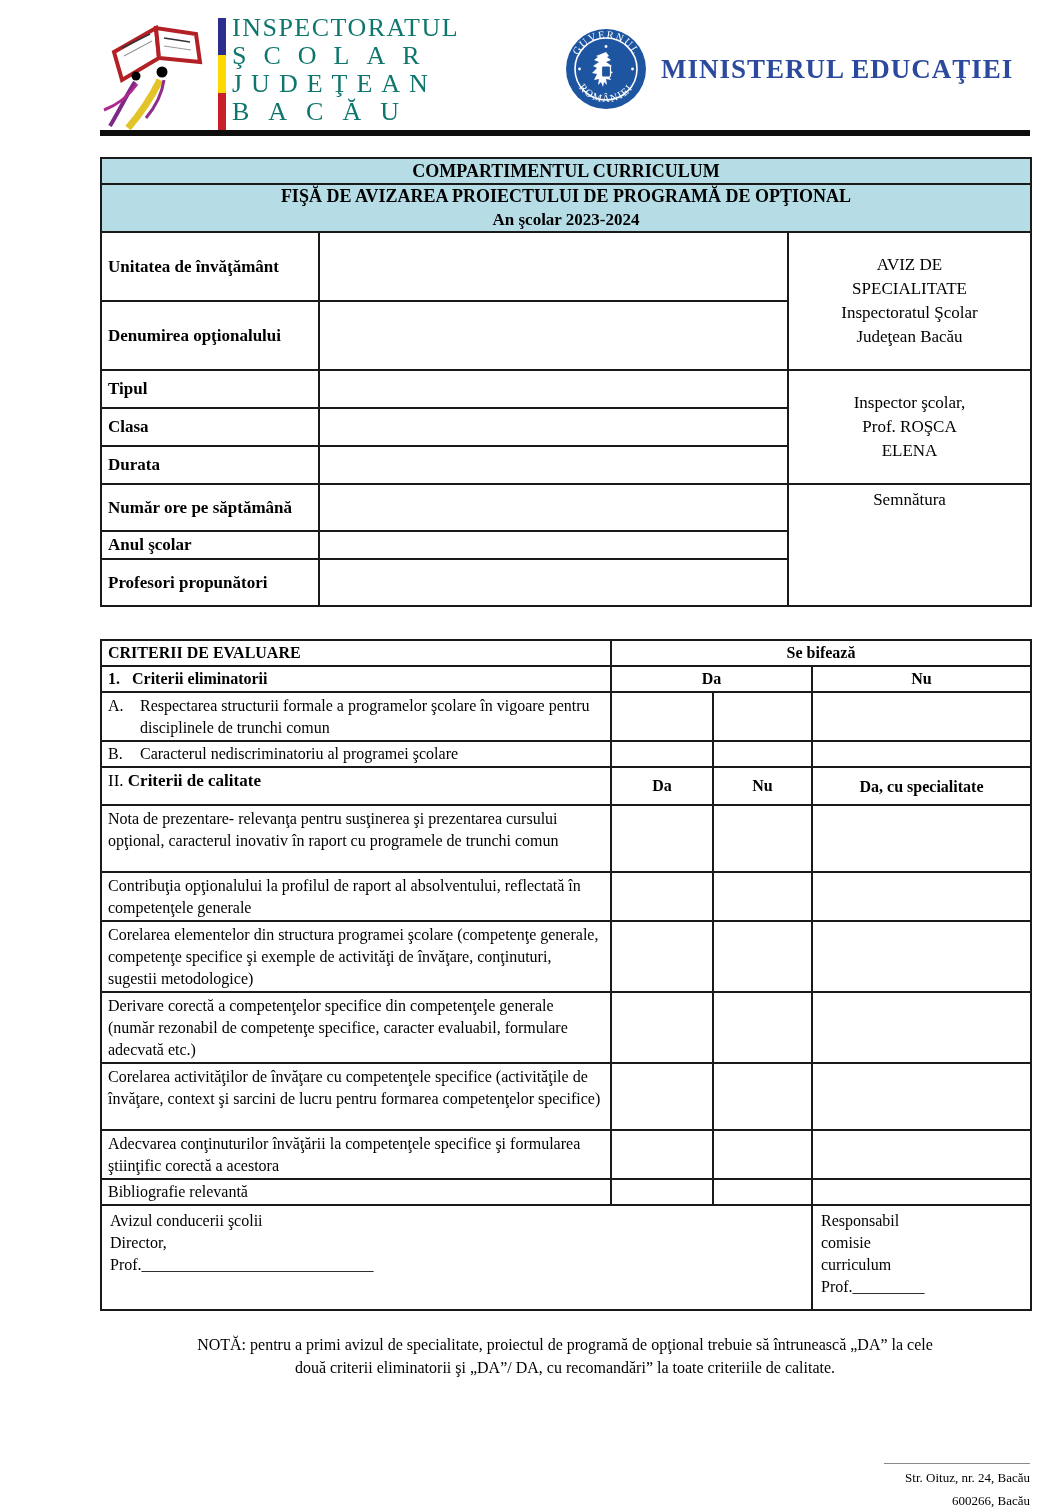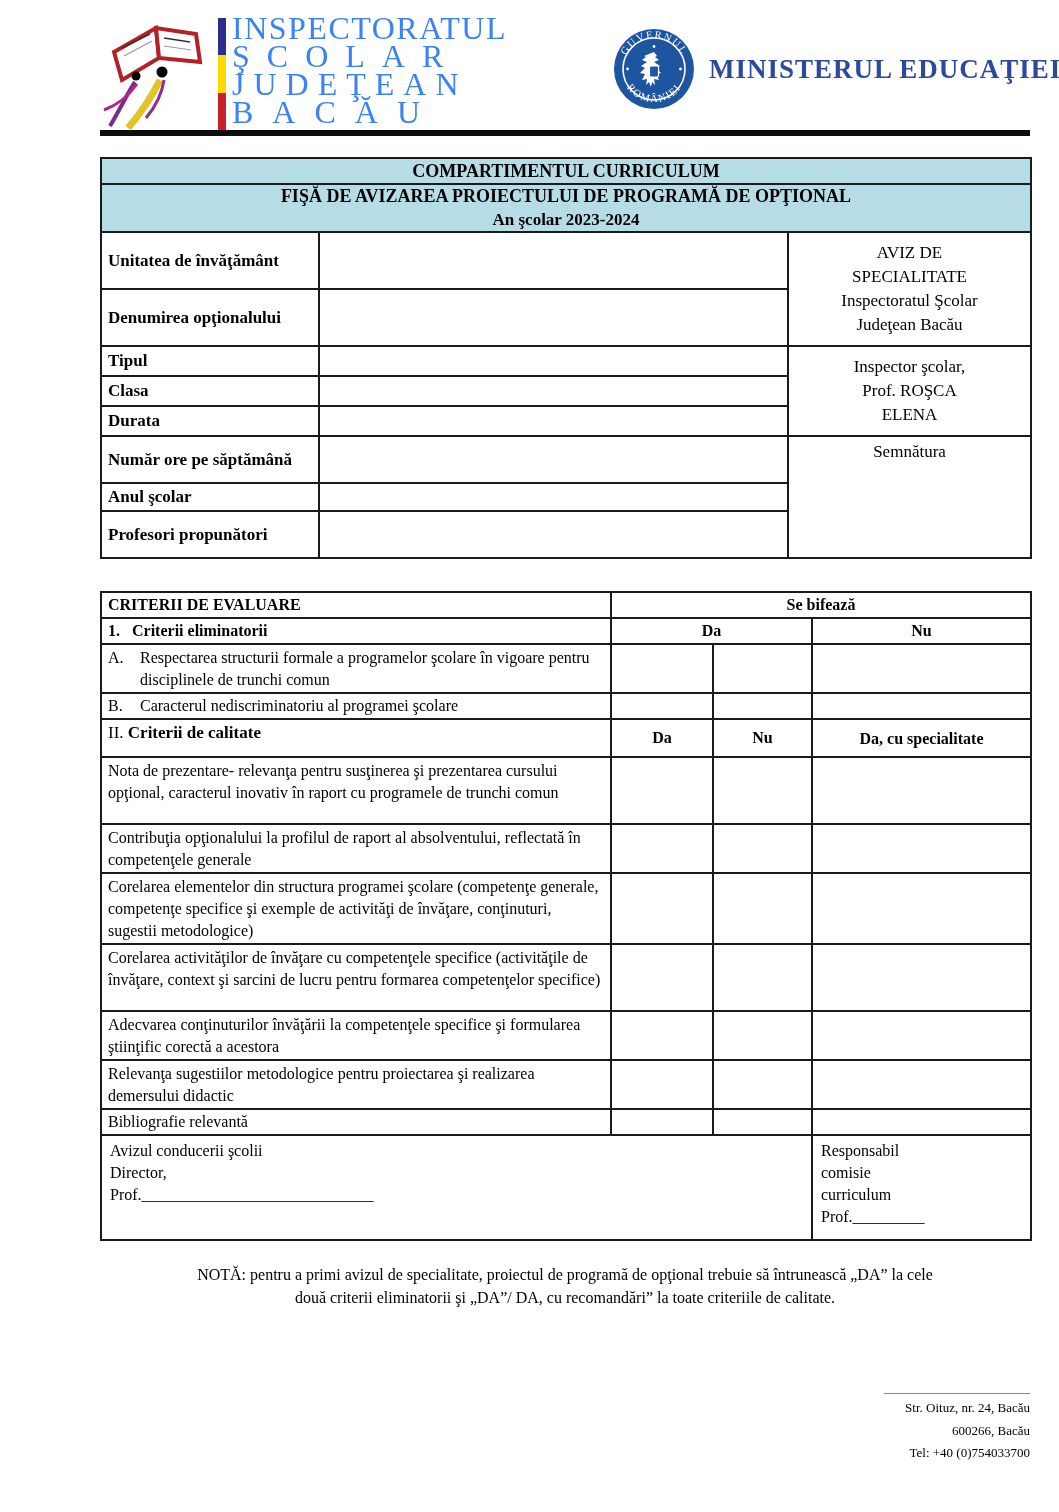--- a/index.html
+++ b/index.html
@@ -12,42 +12,42 @@
     overflow: hidden;
   }
   .page { margin-left: 100px; width: 930px; }
 
   
   .masthead { padding-top: 14px; height: 128px; display: flex; align-items: flex-start; }
   .isj-logo { display: flex; align-items: flex-start; }
   .book-art { width: 118px; height: 118px; flex: 0 0 auto; }
   .flag-bar { width: 8px; height: 112px; margin: 4px 6px 0 0; display: flex; flex-direction: column; flex: 0 0 auto; }
   .flag-bar .b { flex: 1; }
-  .isj-text { color: #3b82f6; font-size: 32px; line-height: 28px; white-space: nowrap; }
+  .isj-text { color: #0f766e; font-size: 26px; line-height: 28px; white-space: nowrap; }
   .isj-text .l1 { letter-spacing: 1.5px; }
   .isj-text .l2 { letter-spacing: 17px; }
   .isj-text .l3 { letter-spacing: 9px; }
   .isj-text .l4 { letter-spacing: 19px; }
   .ministry { display: flex; align-items: center; margin-left: 106px; margin-top: 14px; }
   .seal { width: 82px; height: 82px; flex: 0 0 auto; }
   .ministry-name { color: #2b4a9d; font-size: 27px; font-weight: 600; letter-spacing: 1px; margin-left: 14px; white-space: nowrap; }
   .top-rule { height: 6px; background: #0d0d0d; margin-top: 2px; }
 
   
   table { border-collapse: collapse; table-layout: fixed; width: 930px; }
   td { border: 2px solid #1a1a1a; vertical-align: middle; overflow: hidden; }
   .tbl-head td { background: #b6dde6; text-align: center; font-weight: bold; }
   .doc-title-1 { font-size: 18px; height: 26px; }
   .doc-title-2 { height: 48px; font-size: 18px; line-height: 23px; }
   .doc-title-2 .sub { font-size: 17px; }
 
   .form-tbl { margin-top: 21px; }
   .form-label { font-weight: bold; font-size: 17px; line-height: 22px; padding: 2px 6px; }
   .form-value { background: #fff; }
-  .side-cell { text-align: center; font-size: 17px; line-height: 24px; padding: 8px 4px; }
+  .side-cell { text-align: center; font-size: 17px; line-height: 24px; padding: 20px 4px; }
   .side-top { vertical-align: top; padding-top: 3px; }
 
   .crit-tbl { margin-top: 32px; }
   .crit-tbl td { font-size: 16px; line-height: 22px; }
   .crit-title { font-weight: bold; font-size: 17px; padding: 1px 6px; }
   .c-center { text-align: center; font-weight: bold; font-size: 17px; }
   .crit-item { padding: 1px 8px 1px 6px; }
   .crit-item .row-flex { display: flex; }
   .crit-item .marker { width: 32px; flex: 0 0 auto; }
   .crit-item .txt { flex: 1; }
@@ -253,33 +253,33 @@
         <td></td>
         <td></td>
       </tr>
       <tr style="height:67px">
         <td class="crit-item tall">Corelarea elementelor din structura programei şcolare (competenţe generale, competenţe specifice şi exemple de activităţi de învăţare, conţinuturi, sugestii metodologice)</td>
         <td></td>
         <td></td>
         <td></td>
       </tr>
       <tr style="height:67px">
+        <td class="crit-item tall">Derivare corectă a competenţelor specifice din competenţele generale (număr rezonabil de competenţe specifice, caracter evaluabil, formulare adecvată etc.)</td>
+        <td></td>
+        <td></td>
+        <td></td>
+      </tr>
+      <tr style="height:67px">
         <td class="crit-item tall">Corelarea activităţilor de învăţare cu competenţele specifice (activităţile de învăţare, context şi sarcini de lucru pentru formarea competenţelor specifice)</td>
         <td></td>
         <td></td>
         <td></td>
       </tr>
       <tr style="height:45px">
         <td class="crit-item tall">Adecvarea conţinuturilor învăţării la competenţele specifice şi formularea ştiinţific corectă a acestora</td>
-        <td></td>
-        <td></td>
-        <td></td>
-      </tr>
-      <tr style="height:45px">
-        <td class="crit-item tall">Relevanţa sugestiilor metodologice pentru proiectarea şi realizarea demersului didactic</td>
         <td></td>
         <td></td>
         <td></td>
       </tr>
       <tr style="height:23px">
         <td class="crit-item">Bibliografie relevantă</td>
         <td></td>
         <td></td>
         <td></td>
       </tr>

